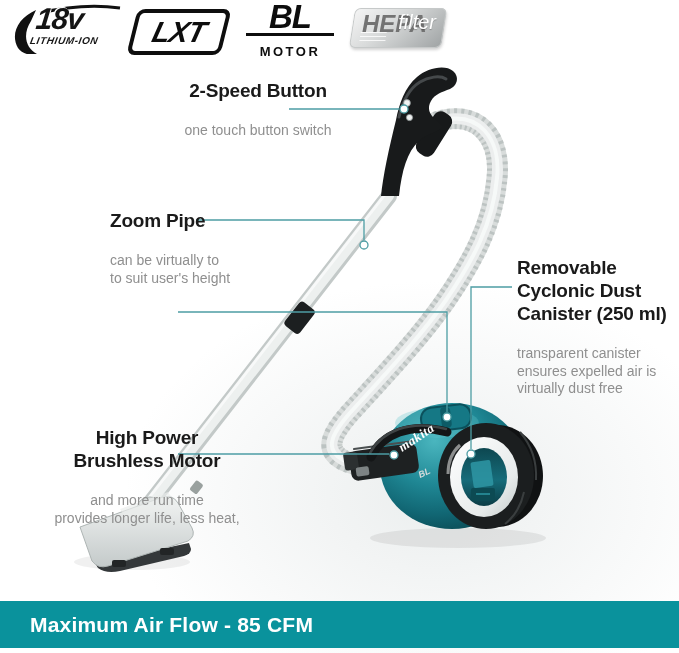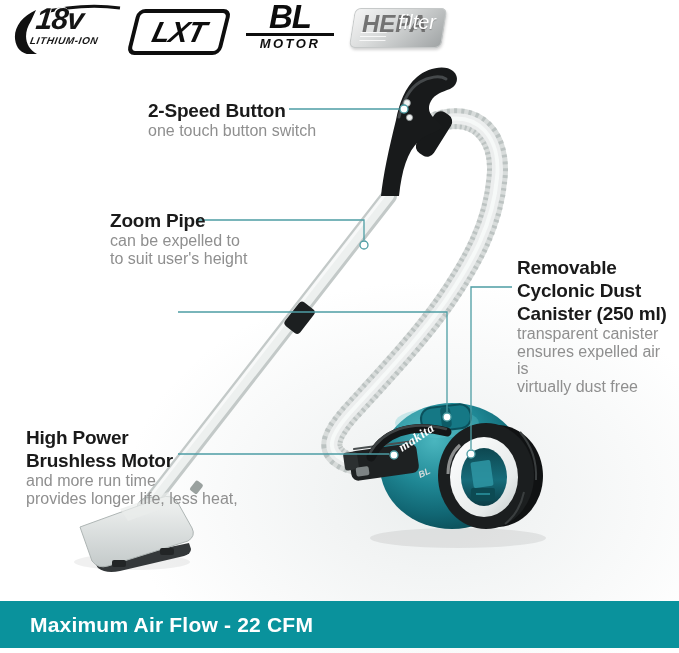--- a/index.html
+++ b/index.html
@@ -28,21 +28,21 @@
   .blxt{left:126px;top:7px;width:104px;height:46px;}
   .blxt .box{
     position:absolute;left:6px;top:2px;width:86px;height:38px;border:4px solid #0e0e0e;border-radius:8px;
     transform:skewX(-14deg);background:#fff;display:flex;align-items:center;justify-content:center;
   }
   .blxt .t{font-size:29px;font-weight:900;font-style:italic;color:#0d0d0d;letter-spacing:-1px;}
   .bbl{left:240px;top:2px;width:100px;height:48px;text-align:center;}
   .bbl .t{font-size:33px;font-weight:900;font-style:italic;color:#0d0d0d;line-height:30px;letter-spacing:-1px;}
   .bbl .m{
     margin:1px auto 0;width:88px;border-top:3px solid #0d0d0d;font-size:13px;font-weight:900;
-    letter-spacing:2.5px;color:#0d0d0d;padding-top:0px;font-style:italic;
+    letter-spacing:2.5px;color:#0d0d0d;padding-top:8px;
   }
   .bhepa{left:352px;top:8px;width:92px;height:40px;}
   .bhepa .plate{
     position:absolute;inset:0;border-radius:6px;transform:skewX(-9deg);
     background:linear-gradient(135deg,#f5f5f5 0%,#d9dbdb 40%,#9fa3a4 100%);
     box-shadow:inset 0 0 0 1px #c6c9c9, 1px 2px 3px rgba(0,0,0,.18);
   }
   .bhepa .lines{
     position:absolute;left:8px;top:24px;width:26px;height:10px;opacity:.8;transform:skewX(-9deg);
     background:repeating-linear-gradient(#fff 0 1px, transparent 1px 4px);
@@ -51,26 +51,26 @@
     position:absolute;left:10px;top:2px;font-size:24px;font-weight:900;font-style:italic;color:#737373;
   }
   .bhepa .f{
     position:absolute;right:8px;bottom:14px;font-size:20px;font-weight:400;font-style:italic;color:#fff;
     text-shadow:0 1px 1px rgba(0,0,0,.25);
   }
   
   .callout{position:absolute;z-index:3;}
   .c-title{font-size:19px;line-height:23px;font-weight:bold;color:#1a1a1a;letter-spacing:-.2px;}
   .c-title span{display:block;}
-  .c-sub{margin-top:0;font-size:16px;line-height:17.5px;color:#8f8f8f;}
+  .c-sub{margin-top:20px;font-size:14px;line-height:17.5px;color:#8f8f8f;}
   .c-sub span{display:block;}
-  #co-speed{left:148px;top:99px;width:220px;}
+  #co-speed{left:148px;top:79px;width:220px;text-align:center;}
   #co-pipe{left:110px;top:209px;width:220px;}
   #co-hepa{left:75px;top:299px;width:260px;}
-  #co-motor{left:26px;top:426px;width:230px;}
+  #co-motor{left:32px;top:426px;width:230px;text-align:center;}
   #co-canister{left:517px;top:256px;width:158px;}
   
   #artwork{position:absolute;inset:0;z-index:1;}
   #lines{position:absolute;inset:0;z-index:2;}
   
   .banner{
     position:absolute;left:0;top:601px;width:679px;height:47px;z-index:4;
     display:flex;align-items:center;
   }
   .banner-text{
@@ -219,21 +219,21 @@
   <div class="callout" id="co-speed">
     <div class="c-title">2-Speed Button</div>
     <div class="c-sub">
       <span>one touch button switch</span>
     </div>
   </div>
 
   <div class="callout" id="co-pipe">
     <div class="c-title">Zoom Pipe</div>
     <div class="c-sub">
-      <span>can be expelled to</span>
+      <span>can be virtually to</span>
       <span>to suit user's height</span>
     </div>
   </div>
 
 
   <div class="callout" id="co-motor">
     <div class="c-title">
       <span>High Power</span>
       <span>Brushless Motor</span>
     </div>
@@ -250,15 +250,15 @@
       <span>Canister (250 ml)</span>
     </div>
     <div class="c-sub">
       <span>transparent canister</span>
       <span>ensures expelled air is</span>
       <span>virtually dust free</span>
     </div>
   </div>
 
   <div class="banner" style="background:#0a929c;">
-    <div class="banner-text">Maximum Air Flow - 22 CFM</div>
+    <div class="banner-text">Maximum Air Flow - 85 CFM</div>
   </div>
 </div>
 
 </body></html>

